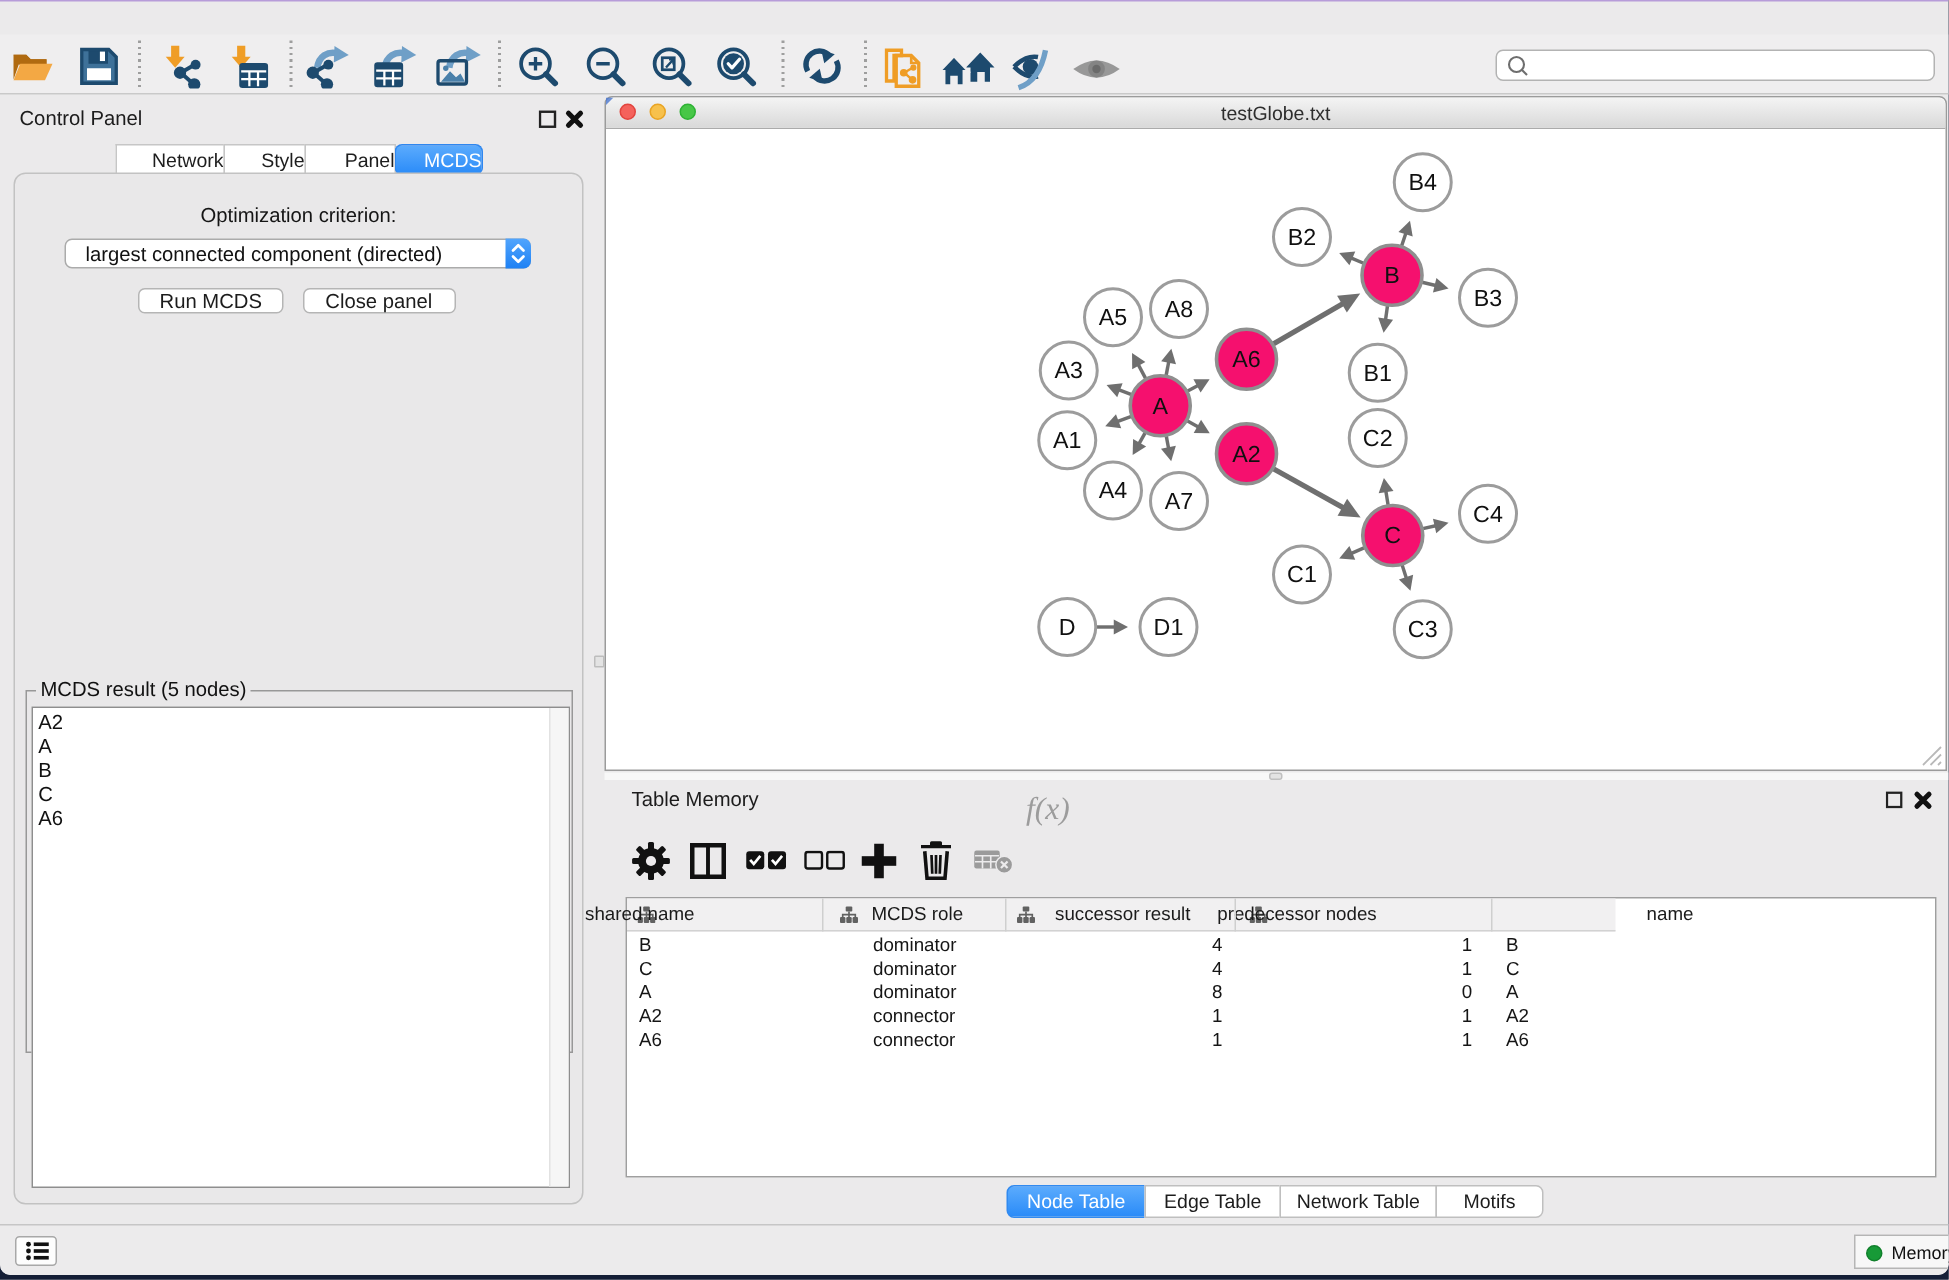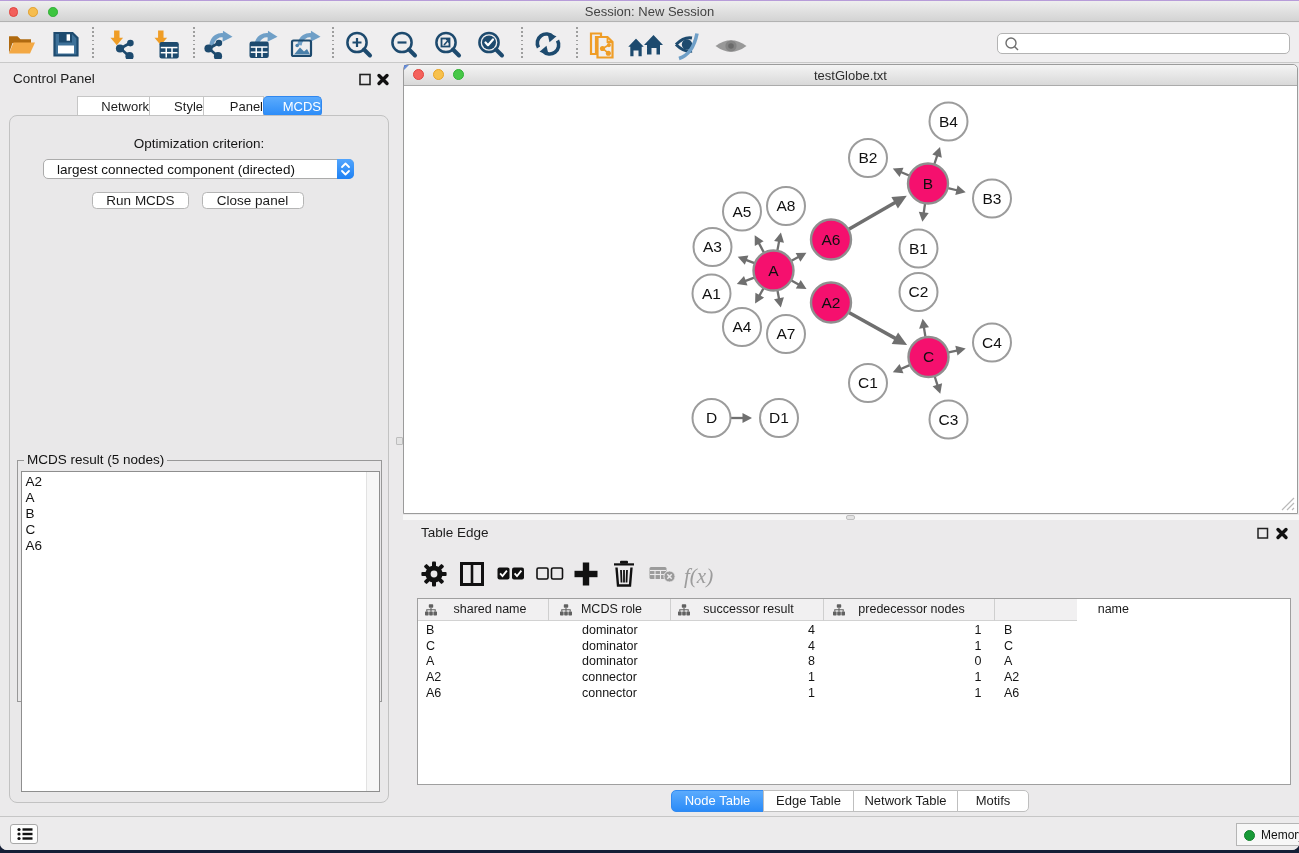--- a/index.html
+++ b/index.html
@@ -69,26 +69,20 @@
 #statusbar{position:absolute;left:0;top:816px;width:1299px;height:34px;background:#ecebec;border-top:1px solid #c6c6c6}
 #listbtn{position:absolute;left:9.5px;top:824px;width:28px;height:20px;background:#fdfdfd;border:1px solid #a8a8a8;border-radius:3px}
 #membtn{position:absolute;left:1236px;top:822.5px;width:74px;height:23px;background:#f7f7f7;border:1px solid #b5b5b5;font-size:12px;color:#111}
 #membtn .dot{position:absolute;left:7px;top:6px;width:11px;height:11px;border-radius:50%;background:#179a37;border:1px solid #11802c}
 #membtn .mtext{position:absolute;left:24px;top:4px}
 </style>
 </head>
 <body>
 <div id="app">
 
-  <div id="titlebar">
-    <div class="title">Session: New Session</div>
-    <div class="tl" style="left:8.6px;top:7.2px;width:9.6px;height:9.6px;background:#f2605c;border:0.5px solid #e1443f"></div>
-    <div class="tl" style="left:28px;top:7.2px;width:9.6px;height:9.6px;background:#f6bd4e;border:0.5px solid #e3a02c"></div>
-    <div class="tl" style="left:48px;top:7.2px;width:9.6px;height:9.6px;background:#3dc53f;border:0.5px solid #2fae35"></div>
-  </div>
   <div id="topline"></div>
 
   <div id="toolbar">
     <svg class="tbi" style="left:6.5px;top:7.0px" width="30" height="28" viewBox="0 0 30 28">
         <path d="M2 6.5 L10.5 6.5 L13.5 9.5 L24 9.5 L24 13 L6 13 Z" fill="#b06a10"></path>
         <path d="M2 6.5 L2 23 L5.5 13 L24 13 L24 9.5 L13.5 9.5 L10.5 6.5 Z" fill="#b06a10"></path>
         <path d="M2 23.5 L6.5 12.5 L28 12.5 L23 23.5 Z" fill="#f3a844"></path>
       </svg>
     <svg class="tbi" style="left:51.5px;top:7.0px" width="28" height="28" viewBox="0 0 28 28">
         <path d="M2.5 3 L20.5 3 L25.5 8 L25.5 25.5 L2.5 25.5 Z" fill="#3e7199"></path>
@@ -359,21 +353,21 @@
 <text x="375.0" y="336.2" font-size="15.5" fill="#101010" text-anchor="middle" font-family="Liberation Sans,sans-serif">D1</text>
 </svg>
     <svg class="abs" style="right:2px;bottom:2px" width="14" height="14">
       <path d="M13 1 L1 13 M13 6 L6 13 M13 11 L11 13" stroke="#b9b9b9" stroke-width="1.2"></path>
     </svg>
   </div>
   <div id="vsplit-handle"></div>
   <div id="hsplit"></div>
   <div id="hsplit-handle"></div>
 
-  <div id="tp-title">Table Edge</div>
+  <div id="tp-title">Table Memory</div>
   <svg class="abs" style="left:1257px;top:526.5px" width="34" height="13">
     <rect x="1" y="1.5" width="9.5" height="9.5" fill="none" stroke="#222" stroke-width="1.5"></rect>
     <path d="M21 2.5 L29 10.5 M29 2.5 L21 10.5" stroke="#111" stroke-width="3.4" stroke-linecap="round"></path>
   </svg>
   <svg class="abs" style="left:421.0px;top:560.5px" width="26" height="26" viewBox="0 0 26 26">
       <rect x="11" y="0.4" width="4" height="6" rx="1" fill="#111" transform="rotate(0 13 13)"></rect>
       <rect x="11" y="0.4" width="4" height="6" rx="1" fill="#111" transform="rotate(45 13 13)"></rect>
       <rect x="11" y="0.4" width="4" height="6" rx="1" fill="#111" transform="rotate(90 13 13)"></rect>
       <rect x="11" y="0.4" width="4" height="6" rx="1" fill="#111" transform="rotate(135 13 13)"></rect>
       <rect x="11" y="0.4" width="4" height="6" rx="1" fill="#111" transform="rotate(180 13 13)"></rect>
@@ -413,31 +407,31 @@
       </g>
       <g stroke="#ecebec" stroke-width="1.1">
         <line x1="1" y1="5.5" x2="17" y2="5.5"></line>
         <line x1="1" y1="9.5" x2="17" y2="9.5"></line>
         <line x1="6" y1="5.5" x2="6" y2="14"></line>
         <line x1="11.5" y1="5.5" x2="11.5" y2="14"></line>
       </g>
       <circle cx="20.5" cy="11.5" r="5.6" fill="#9b9b9b" stroke="#ecebec" stroke-width="1"></circle>
       <path d="M18.3 9.3 L22.7 13.7 M22.7 9.3 L18.3 13.7" stroke="#ecebec" stroke-width="1.5"></path>
     </svg>
-  <div class="abs" style="left:684px;top:564px;font-family:'Liberation Serif',serif;font-style:italic;font-size:21px;color:#9c9c9c">f(x)</div>
+  <div class="abs" style="left:684px;top:527px;font-family:'Liberation Serif',serif;font-style:italic;font-size:21px;color:#9c9c9c">f(x)</div>
   <div id="tablebox">
     <div id="thead">
       <svg class="abs" style="left:7px;top:5px" width="12" height="12" viewBox="0 0 12 12">
           <rect x="3.8" y="0.3" width="4.4" height="3.4" rx="0.7" fill="#616161"></rect>
           <rect x="0" y="7.4" width="3.6" height="4" rx="0.7" fill="#616161"></rect>
           <rect x="4.2" y="7.4" width="3.6" height="4" rx="0.7" fill="#616161"></rect>
           <rect x="8.4" y="7.4" width="3.6" height="4" rx="0.7" fill="#616161"></rect>
           <path d="M6 3.7 L6 7.4 M1.8 7.4 L1.8 5.7 L10.2 5.7 L10.2 7.4" stroke="#616161" stroke-width="1.1" fill="none"></path>
         </svg>
-        <div class="hcell" style="left:-28px;width:200px;text-align:center">shared name</div>
+        <div class="hcell" style="left:-28px;width:200px;">shared name</div>
         <svg class="abs" style="left:142px;top:5px" width="12" height="12" viewBox="0 0 12 12">
           <rect x="3.8" y="0.3" width="4.4" height="3.4" rx="0.7" fill="#616161"></rect>
           <rect x="0" y="7.4" width="3.6" height="4" rx="0.7" fill="#616161"></rect>
           <rect x="4.2" y="7.4" width="3.6" height="4" rx="0.7" fill="#616161"></rect>
           <rect x="8.4" y="7.4" width="3.6" height="4" rx="0.7" fill="#616161"></rect>
           <path d="M6 3.7 L6 7.4 M1.8 7.4 L1.8 5.7 L10.2 5.7 L10.2 7.4" stroke="#616161" stroke-width="1.1" fill="none"></path>
         </svg>
         <div class="hcell" style="left:93.5px;width:200px;text-align:center">MCDS role</div>
         <svg class="abs" style="left:260px;top:5px" width="12" height="12" viewBox="0 0 12 12">
           <rect x="3.8" y="0.3" width="4.4" height="3.4" rx="0.7" fill="#616161"></rect>
@@ -447,21 +441,21 @@
           <path d="M6 3.7 L6 7.4 M1.8 7.4 L1.8 5.7 L10.2 5.7 L10.2 7.4" stroke="#616161" stroke-width="1.1" fill="none"></path>
         </svg>
         <div class="hcell" style="left:230.5px;width:200px;text-align:center">successor result</div>
         <svg class="abs" style="left:415px;top:5px" width="12" height="12" viewBox="0 0 12 12">
           <rect x="3.8" y="0.3" width="4.4" height="3.4" rx="0.7" fill="#616161"></rect>
           <rect x="0" y="7.4" width="3.6" height="4" rx="0.7" fill="#616161"></rect>
           <rect x="4.2" y="7.4" width="3.6" height="4" rx="0.7" fill="#616161"></rect>
           <rect x="8.4" y="7.4" width="3.6" height="4" rx="0.7" fill="#616161"></rect>
           <path d="M6 3.7 L6 7.4 M1.8 7.4 L1.8 5.7 L10.2 5.7 L10.2 7.4" stroke="#616161" stroke-width="1.1" fill="none"></path>
         </svg>
-        <div class="hcell" style="left:393.5px;width:200px;text-align:center">predecessor nodes</div>
+        <div class="hcell" style="left:393.5px;width:200px;text-align:left">predecessor nodes</div>
         <div class="hcell" style="left:511px;width:200px;text-align:right">name</div>
         <div class="hsep" style="left:130px"></div>
         <div class="hsep" style="left:252px"></div>
         <div class="hsep" style="left:405px"></div>
         <div class="hsep" style="left:576px"></div>
     </div>
     <div class="trow" style="left:0;top:23.5px;width:100%;height:16px">
         <span style="left:8px">B</span>
         <span style="left:164px">dominator</span>
         <span style="right:474.5px">4</span>

